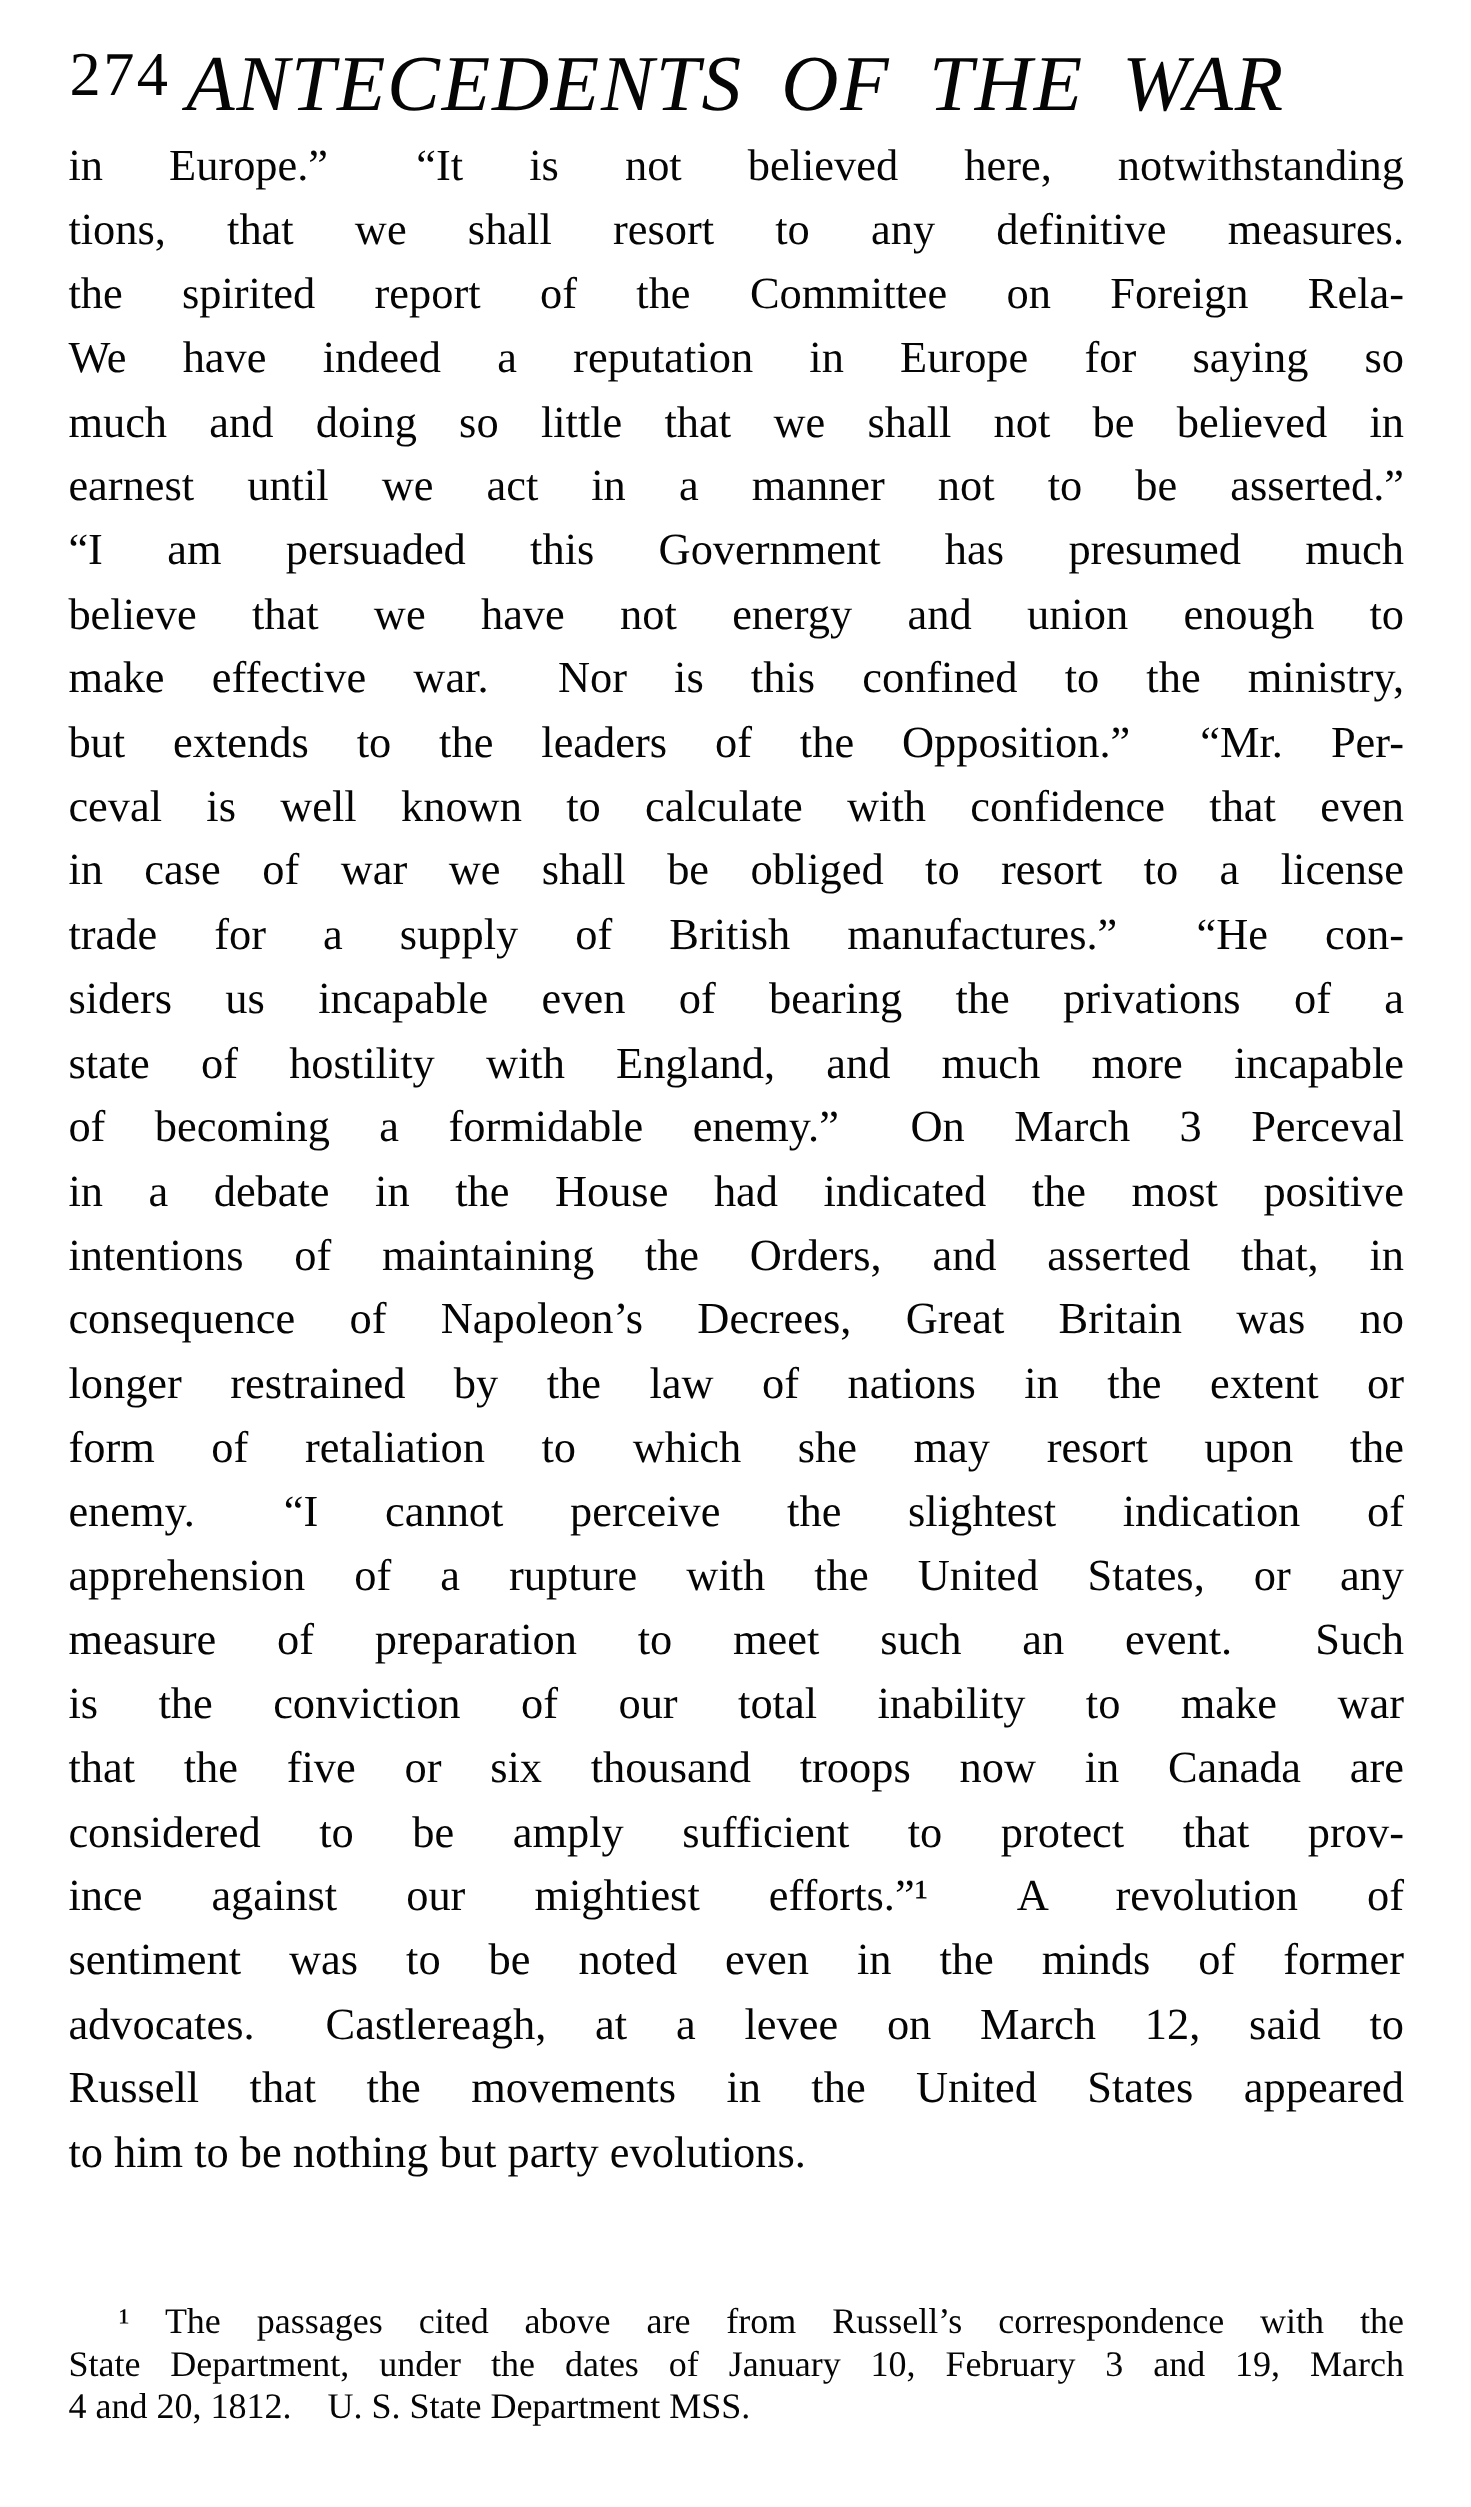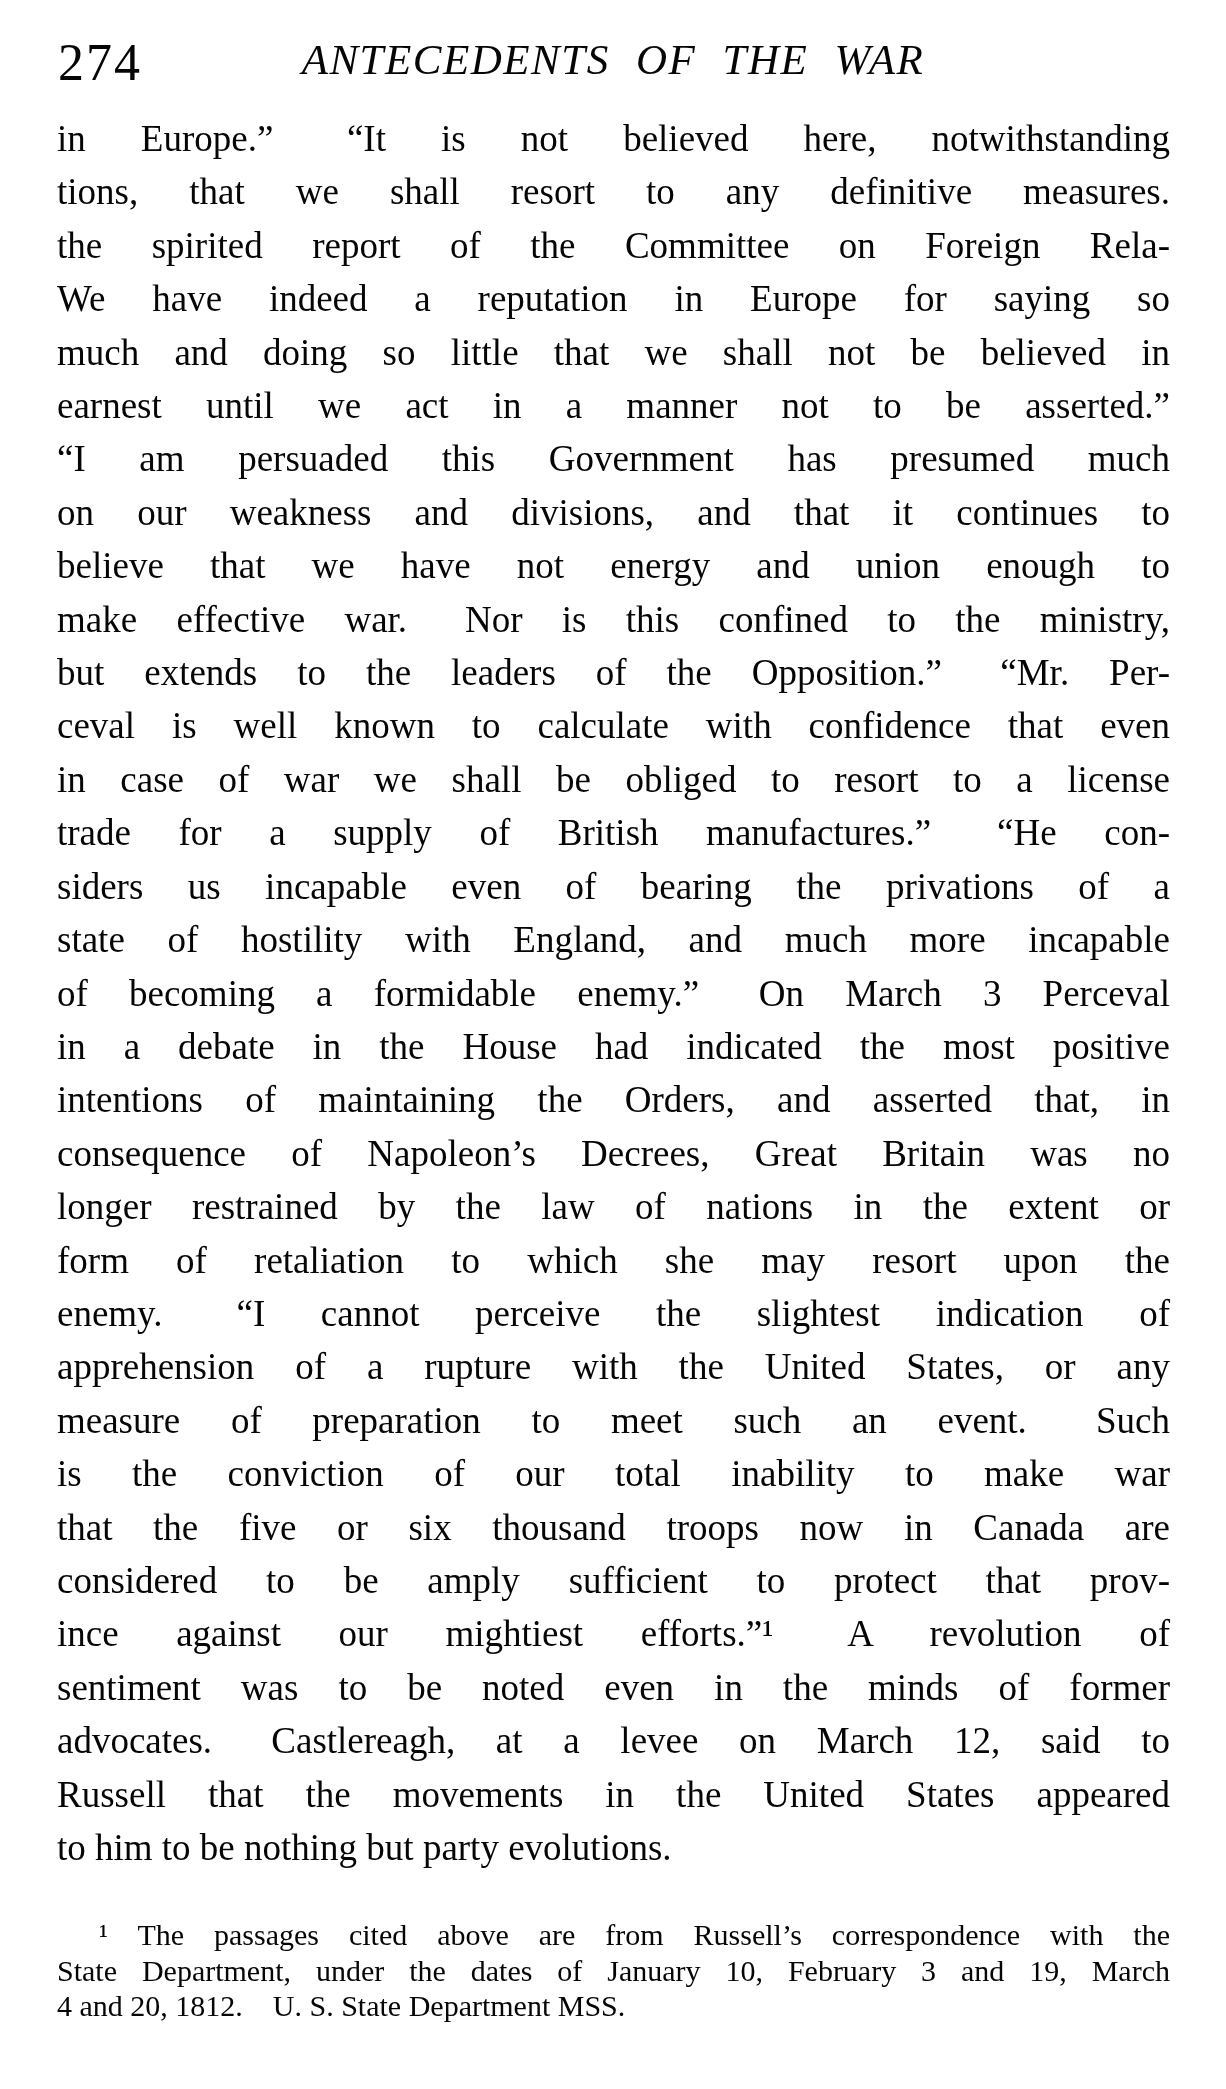--- a/index.html
+++ b/index.html
@@ -24,21 +24,21 @@
     line-height: 1;
     letter-spacing: 2px;
   }
   .running-title {
     position: absolute;
     left: 0;
     right: 0;
     top: 38px;
     text-align: center;
     font-style: italic;
-    font-size: 43px;
+    font-size: 66px;
     line-height: 1;
     letter-spacing: 1.5px;
     word-spacing: 14px;
     white-space: nowrap;
   }
   .body-text {
     position: absolute;
     left: 57px;
     top: 112px;
     width: 1113px;
@@ -82,21 +82,20 @@
   <div class="running-title">ANTECEDENTS OF THE WAR</div>
 
   <div class="body-text">
       <div class="line">in Europe.”  “It is not believed here, notwithstanding</div>
       <div class="line">tions, that we shall resort to any definitive measures.</div>
       <div class="line">the spirited report of the Committee on Foreign Rela-</div>
       <div class="line">We have indeed a reputation in Europe for saying so</div>
       <div class="line">much and doing so little that we shall not be believed in</div>
       <div class="line">earnest until we act in a manner not to be asserted.”</div>
       <div class="line">“I am persuaded this Government has presumed much</div>
-      <div class="line">on our weakness and divisions, and that it continues to</div>
       <div class="line">believe that we have not energy and union enough to</div>
       <div class="line">make effective war.  Nor is this confined to the ministry,</div>
       <div class="line">but extends to the leaders of the Opposition.”  “Mr. Per-</div>
       <div class="line">ceval is well known to calculate with confidence that even</div>
       <div class="line">in case of war we shall be obliged to resort to a license</div>
       <div class="line">trade for a supply of British manufactures.”  “He con-</div>
       <div class="line">siders us incapable even of bearing the privations of a</div>
       <div class="line">state of hostility with England, and much more incapable</div>
       <div class="line">of becoming a formidable enemy.”  On March 3 Perceval</div>
       <div class="line">in a debate in the House had indicated the most positive</div>

